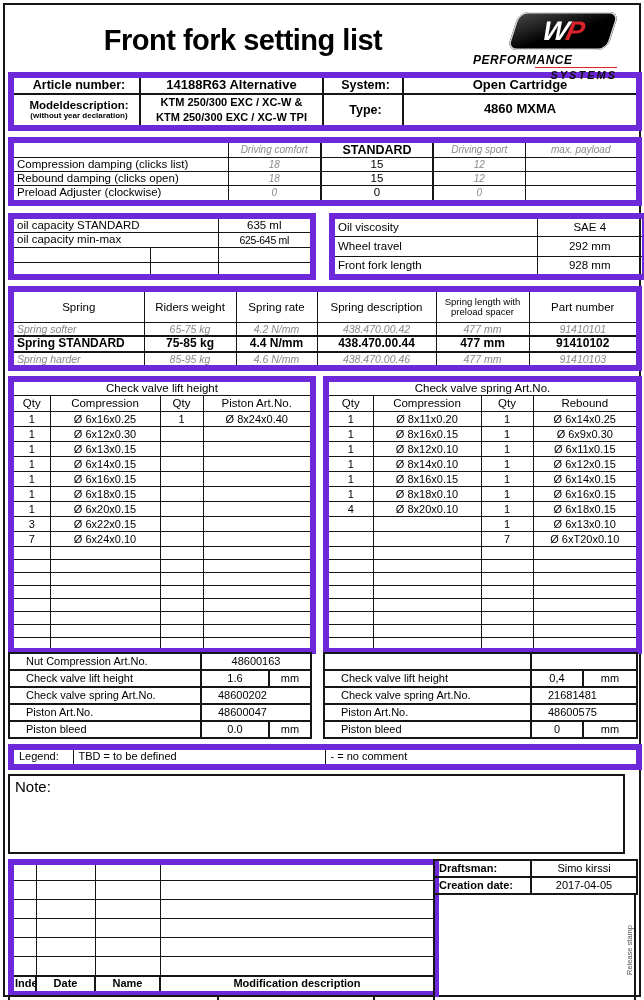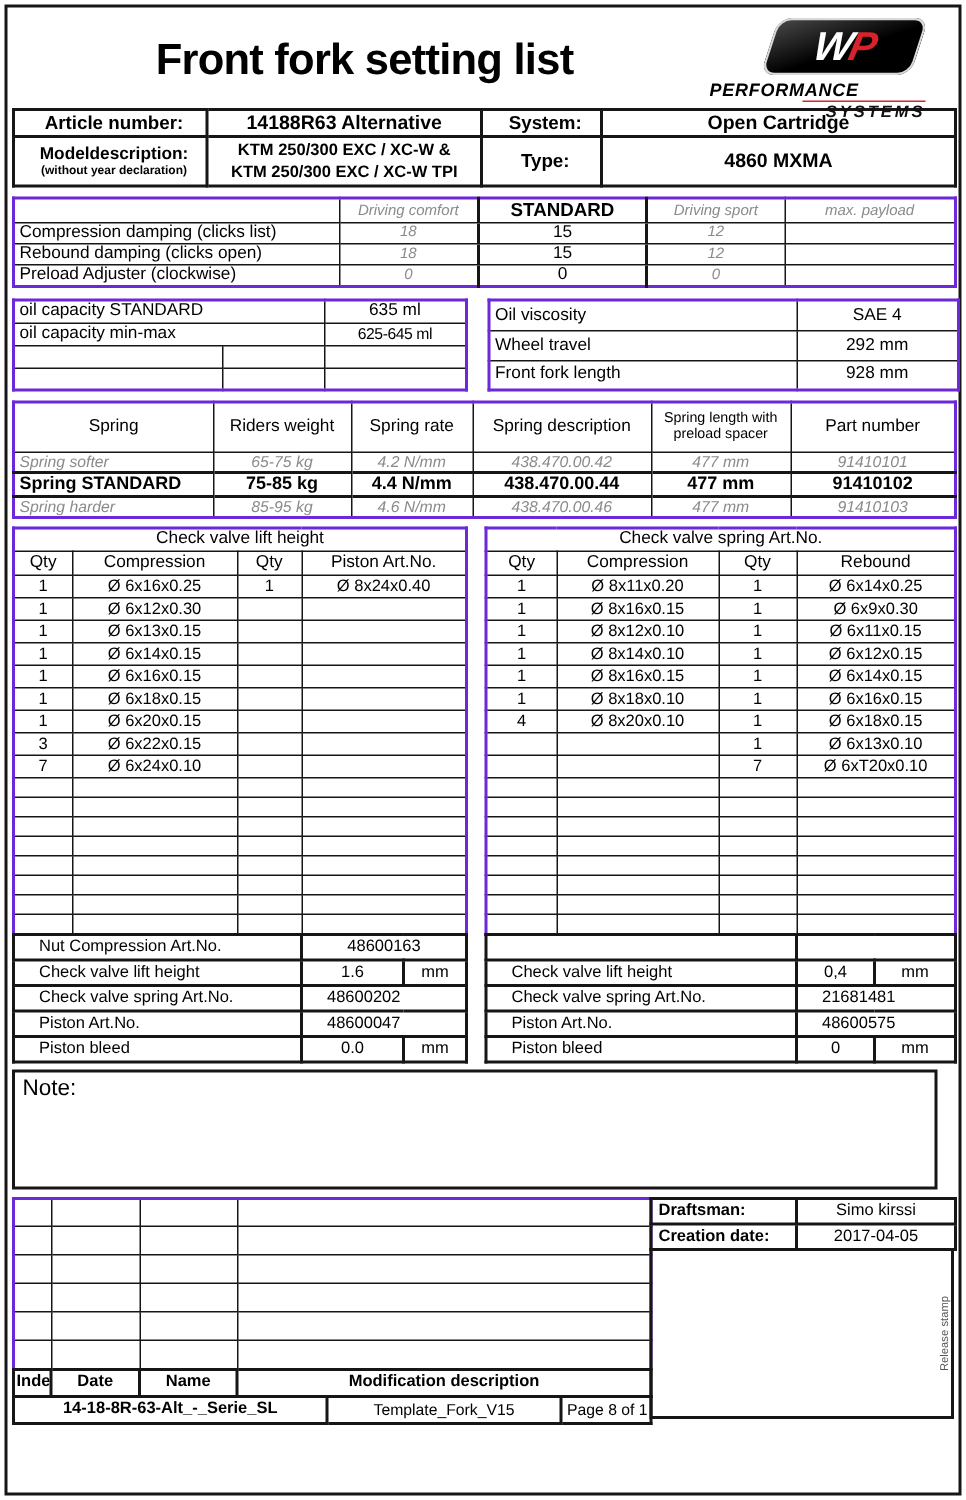--- a/index.html
+++ b/index.html
@@ -22,21 +22,21 @@
   .logo { position:absolute; right:2px; top:4px; width:150px; }
   .wp-badge { margin-left:40px; width:100px; height:38px; background:linear-gradient(160deg,#4a4a4a 0%,#000 55%);
               border-radius:9px; transform:skewX(-18deg); display:flex; align-items:center; justify-content:center;
               box-shadow:0 0 0 1.5px #d9d9d9 inset; }
   .wp-badge span { font-size:27px; font-weight:bold; font-style:italic; transform:skewX(6deg); letter-spacing:-2px; }
   .wp-w { color:#fff; } .wp-p { color:#d8232a; }
   .perf { margin-top:3px; font-size:12px; font-weight:bold; font-style:italic; color:#000000; letter-spacing:0.5px; text-align:left; }
   .syst { font-size:11px; font-weight:bold; font-style:italic; color:#111; letter-spacing:2px; text-align:right; margin-right:6px; border-top:1.5px solid #d8232a; width:82px; margin-left:62px; padding-top:1px; }
 
   
-  .tbl { border:2px solid #6d28d9; }
+  .tbl { border:6px solid #6d28d9; }
   .tbl td { border:1px solid #161616; }
   .bold-grid td { border:2px solid #161616; }
 
   .lt { color:#8a8a8a; font-style:italic; }
   .c { text-align:center; } .l { text-align:left; }
 
   
   .info td { font-weight:bold; }
   .info .lab { font-size:12.5px; padding-left:8px; text-align:center; }
   .info .val { font-size:13px; text-align:center; }
@@ -580,20 +580,34 @@
           <tr>
                 <td class="lab">Piston bleed</td>
                 <td class="c">0</td>
                 <td class="c">mm</td>
               </tr>
         </tbody>
           </table>
       </div>
     </div>
 
+    <table class="legend tbl" style="width:628px; margin-top:5px">
+      <colgroup>
+          <col style="width:62px">
+          <col style="width:252px">
+          <col style="width:314px">
+        </colgroup>
+      <tbody>
+          <tr>
+        <td>Legend:</td>
+        <td>TBD = to be defined</td>
+        <td>- = no comment</td>
+      </tr>
+    </tbody>
+      </table>
 
     <div class="note">
       <span>Note:</span>
     </div>
 
     <div class="bottom">
       <div style="width:425px">
         <table class="modgrid tbl" style="width:425px">
           <colgroup>
               <col style="width:25px">

